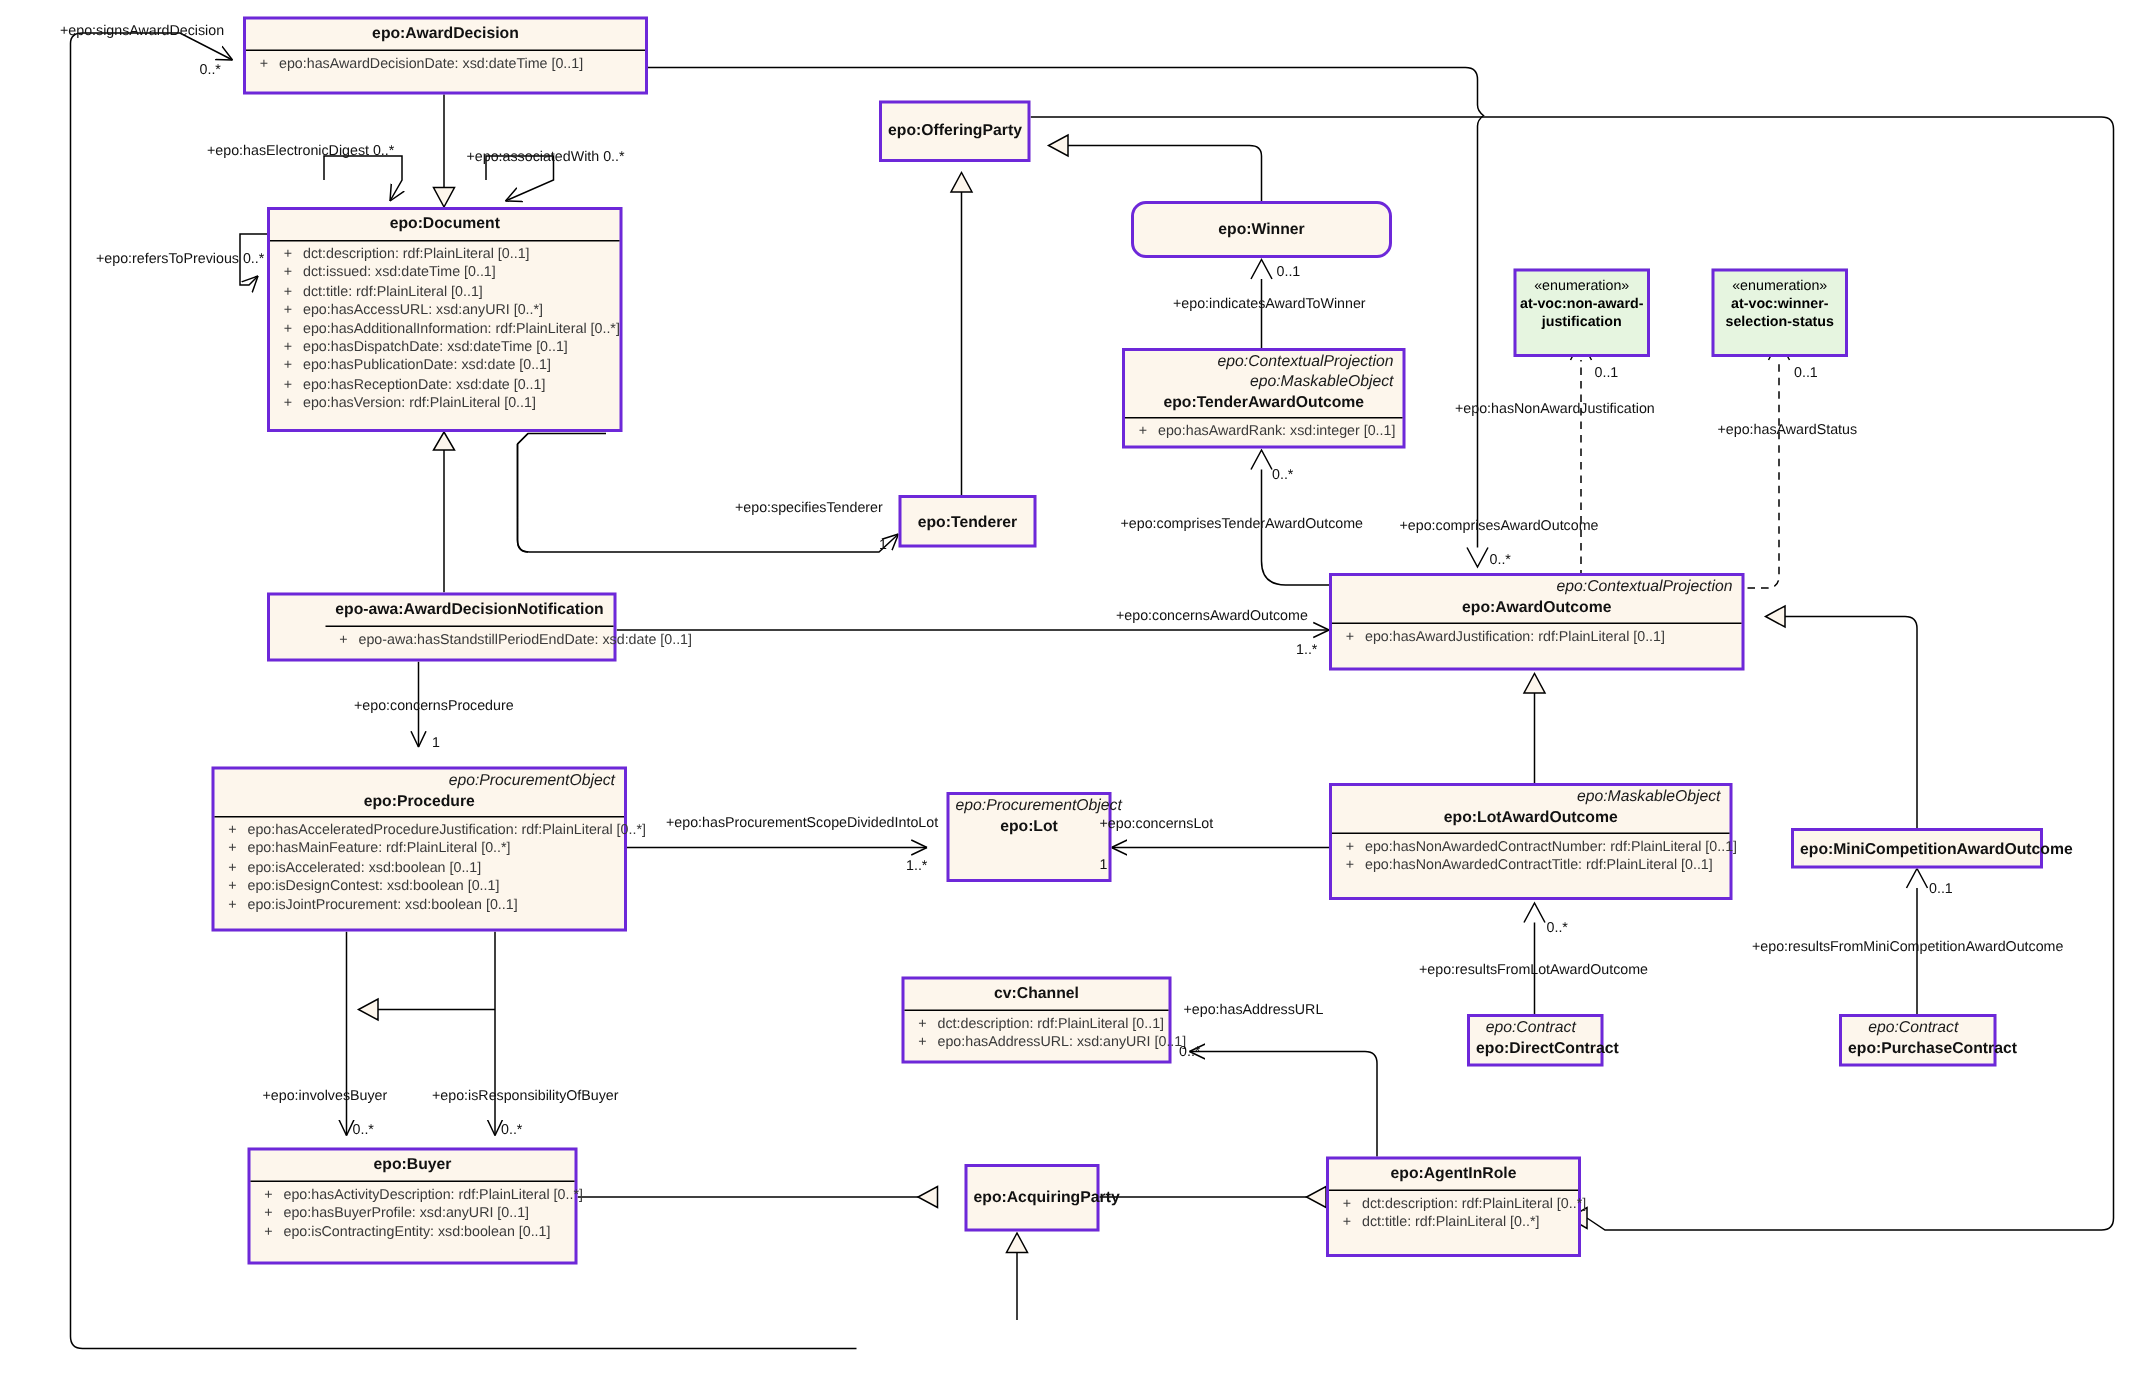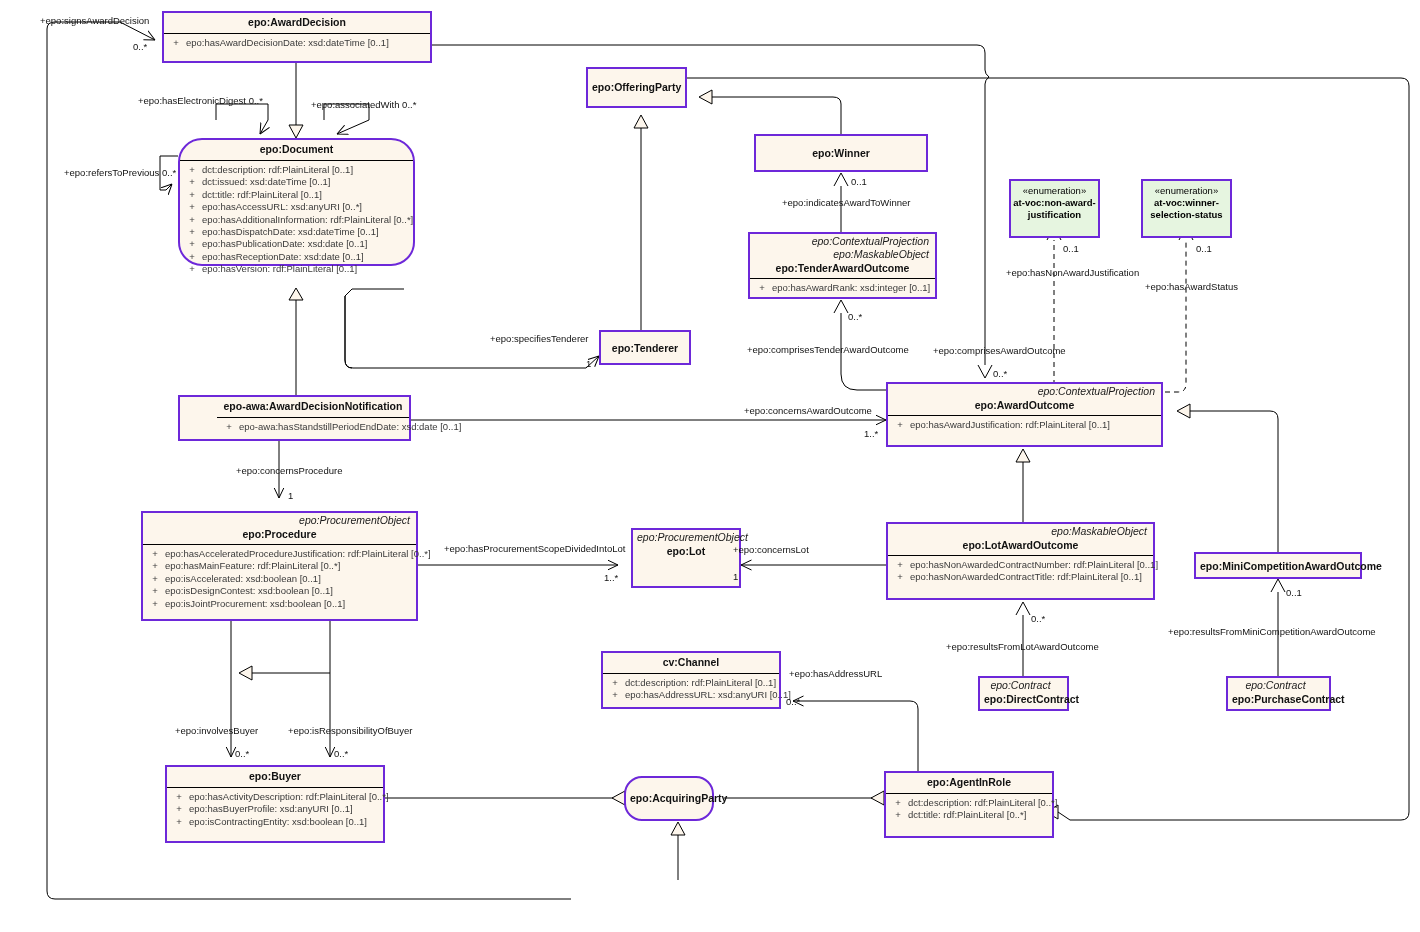--- a/index.html
+++ b/index.html
@@ -137,25 +137,25 @@
           <span class="plus">+</span>
           <span>epo:hasAwardDecisionDate: xsd:dateTime [0..1]</span>
         </div>
   </div>
 </div>
 
 <div class="cls" style="left:586px;top:67px;width:101px;height:41px;">
   <div class="cname" style="padding-top:12px;">epo:OfferingParty</div>
 </div>
 
-<div class="cls" style="left:754px;top:134px;width:174px;height:38px;">
+<div class="cls" style="left:754px;top:134px;width:174px;height:38px;border-radius:10px;">
   <div class="cname" style="padding-top:11px;">epo:Winner</div>
 </div>
 
-<div class="cls" style="left:178px;top:138px;width:237px;height:128px;border-radius:24px;">
+<div class="cls" style="left:178px;top:138px;width:237px;height:150px;">
   <div class="cname">epo:Document</div>
   <div class="sep attrs">
     <div class="attr">
           <span class="plus">+</span>
           <span>dct:description: rdf:PlainLiteral [0..1]</span>
         </div>
     <div class="attr">
           <span class="plus">+</span>
           <span>dct:issued: xsd:dateTime [0..1]</span>
         </div>
@@ -323,21 +323,21 @@
           <span class="plus">+</span>
           <span>epo:hasBuyerProfile: xsd:anyURI [0..1]</span>
         </div>
     <div class="attr">
           <span class="plus">+</span>
           <span>epo:isContractingEntity: xsd:boolean [0..1]</span>
         </div>
   </div>
 </div>
 
-<div class="cls" style="left:624px;top:776px;width:90px;height:45px;border-radius:18px;">
+<div class="cls" style="left:643px;top:776px;width:90px;height:45px;">
   <div class="cname" style="padding-top:14px;">epo:AcquiringParty</div>
 </div>
 
 <div class="cls" style="left:884px;top:771px;width:170px;height:67px;">
   <div class="cname">epo:AgentInRole</div>
   <div class="sep attrs">
     <div class="attr">
           <span class="plus">+</span>
           <span>dct:description: rdf:PlainLiteral [0..*]</span>
         </div>
@@ -352,21 +352,21 @@
 <div class="lbl" style="left:40px;top:15px;">+epo:signsAwardDecision</div>
 <div class="mult" style="left:133px;top:41px;">0..*</div>
 
 <div class="lbl" style="left:138px;top:95px;">+epo:hasElectronicDigest 0..*</div>
 <div class="lbl" style="left:311px;top:99px;">+epo:associatedWith 0..*</div>
 <div class="lbl" style="left:64px;top:167px;">+epo:refersToPrevious 0..*</div>
 
 <div class="lbl" style="left:782px;top:197px;">+epo:indicatesAwardToWinner</div>
 <div class="mult" style="left:851px;top:176px;">0..1</div>
 
-<div class="lbl" style="left:1006px;top:267px;">+epo:hasNonAwardJustification</div>
+<div class="lbl" style="left:970px;top:267px;">+epo:hasNonAwardJustification</div>
 <div class="mult" style="left:1063px;top:243px;">0..1</div>
 
 <div class="lbl" style="left:1145px;top:281px;">+epo:hasAwardStatus</div>
 <div class="mult" style="left:1196px;top:243px;">0..1</div>
 
 <div class="lbl" style="left:490px;top:333px;">+epo:specifiesTenderer</div>
 <div class="mult" style="left:586px;top:358px;">1</div>
 
 <div class="lbl" style="left:747px;top:344px;">+epo:comprisesTenderAwardOutcome</div>
 <div class="mult" style="left:848px;top:311px;">0..*</div>

